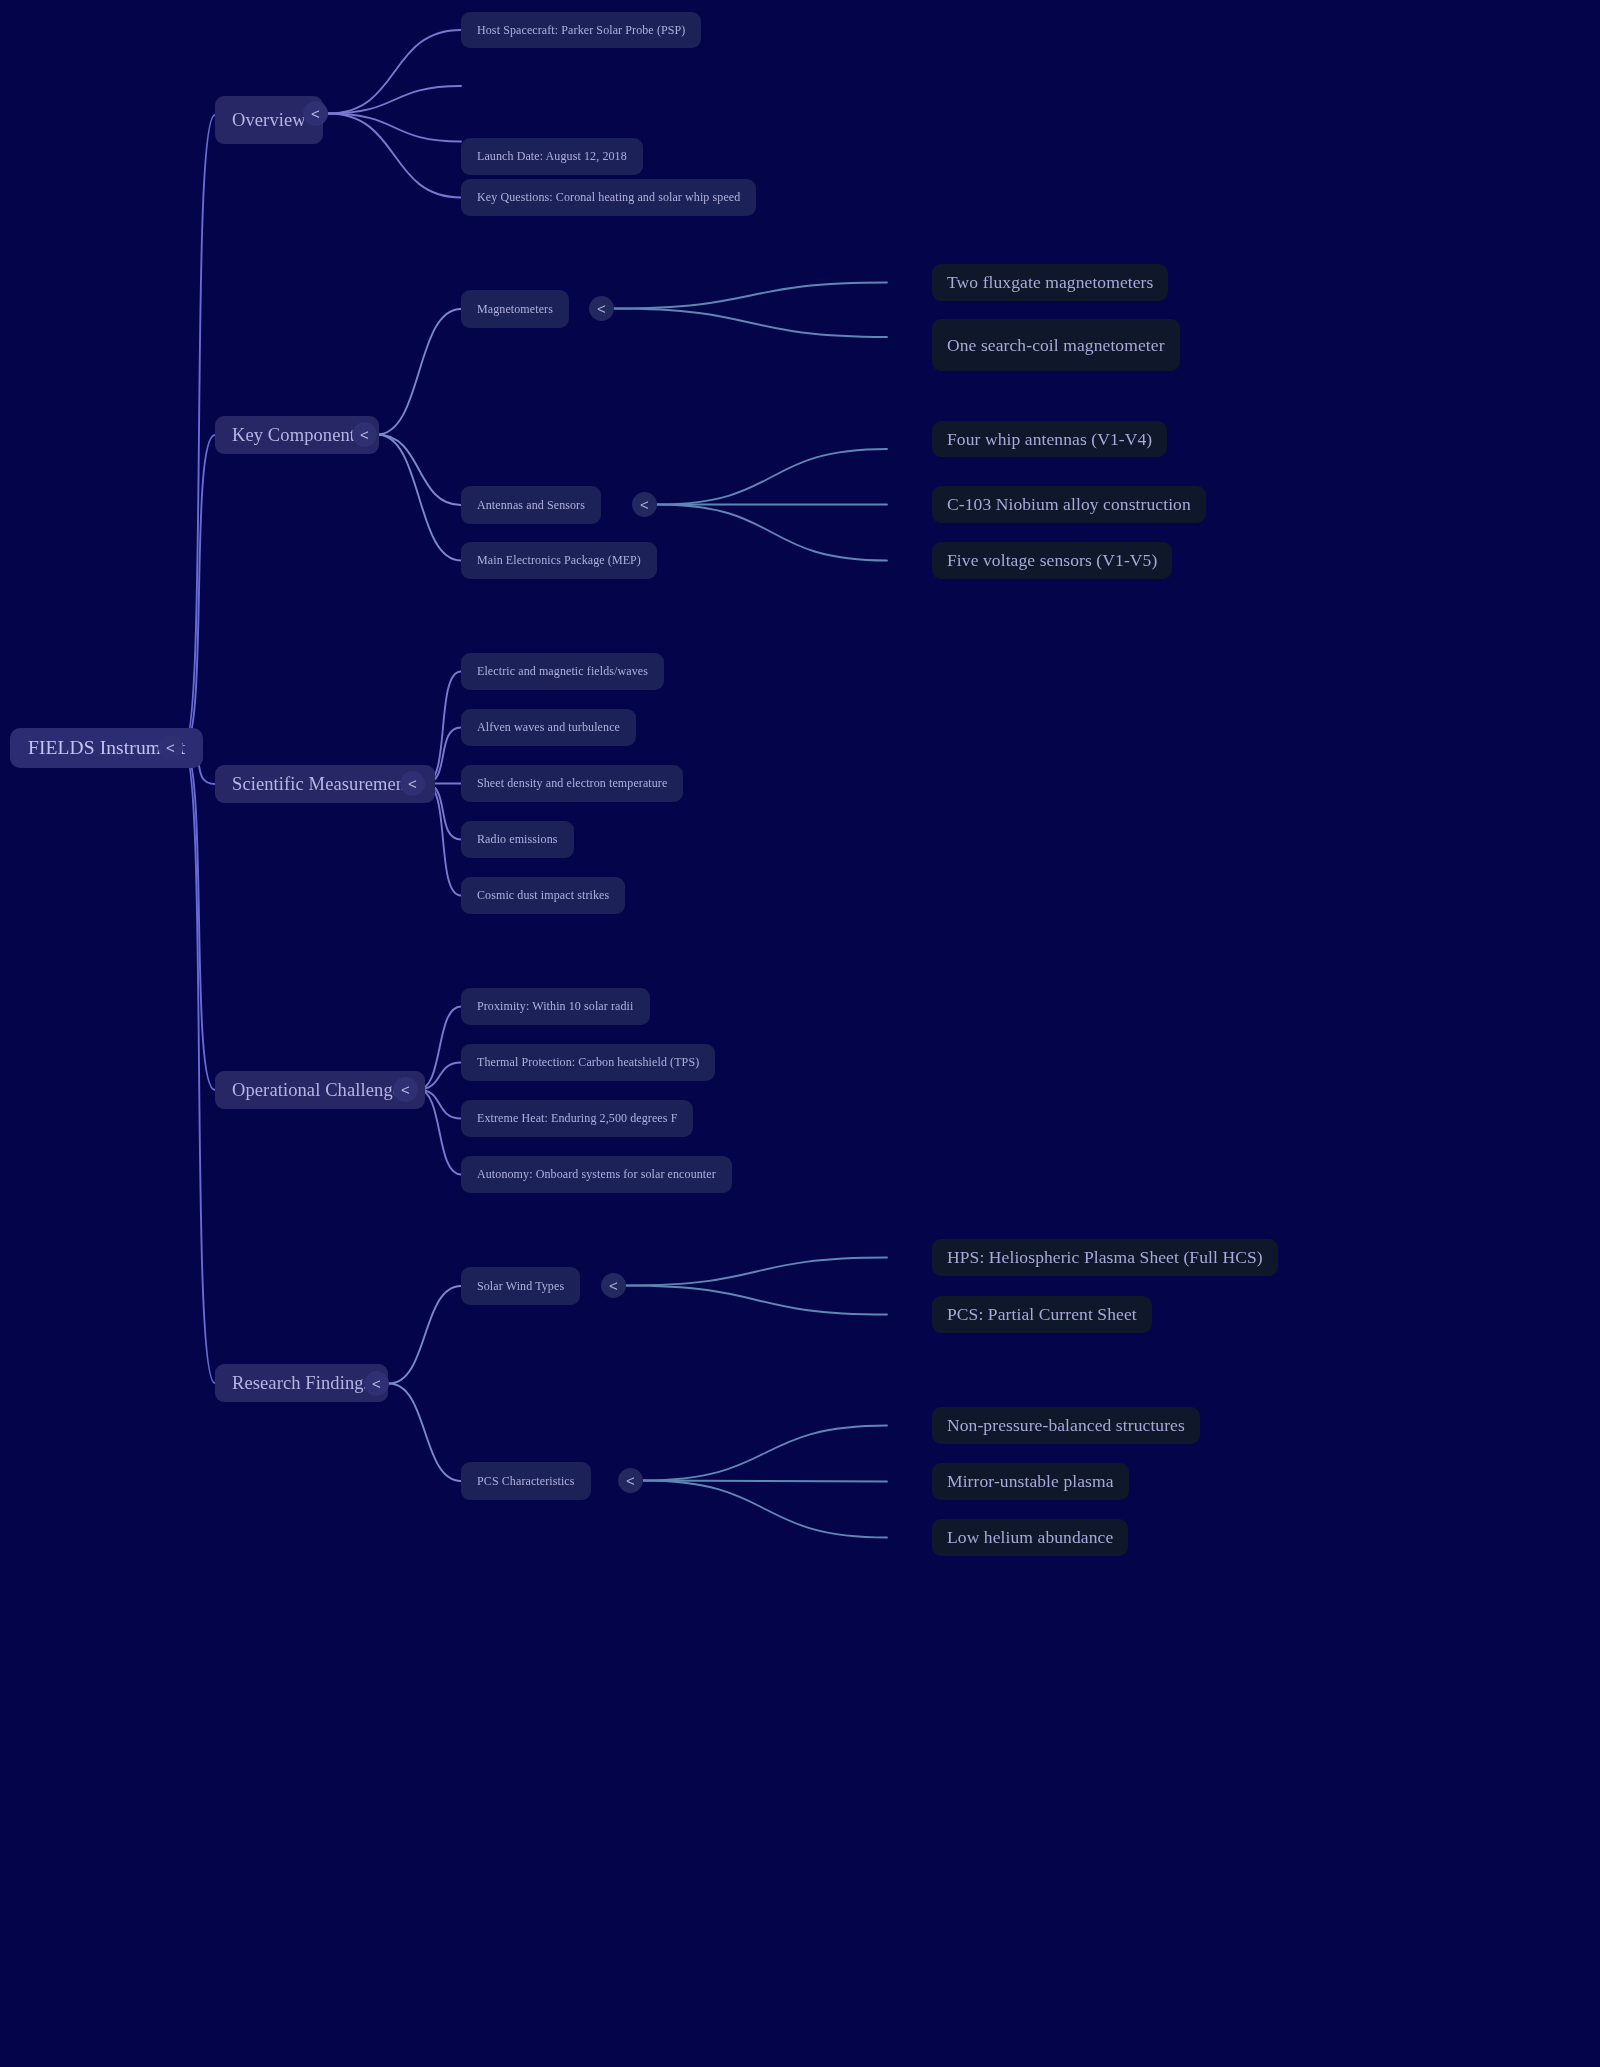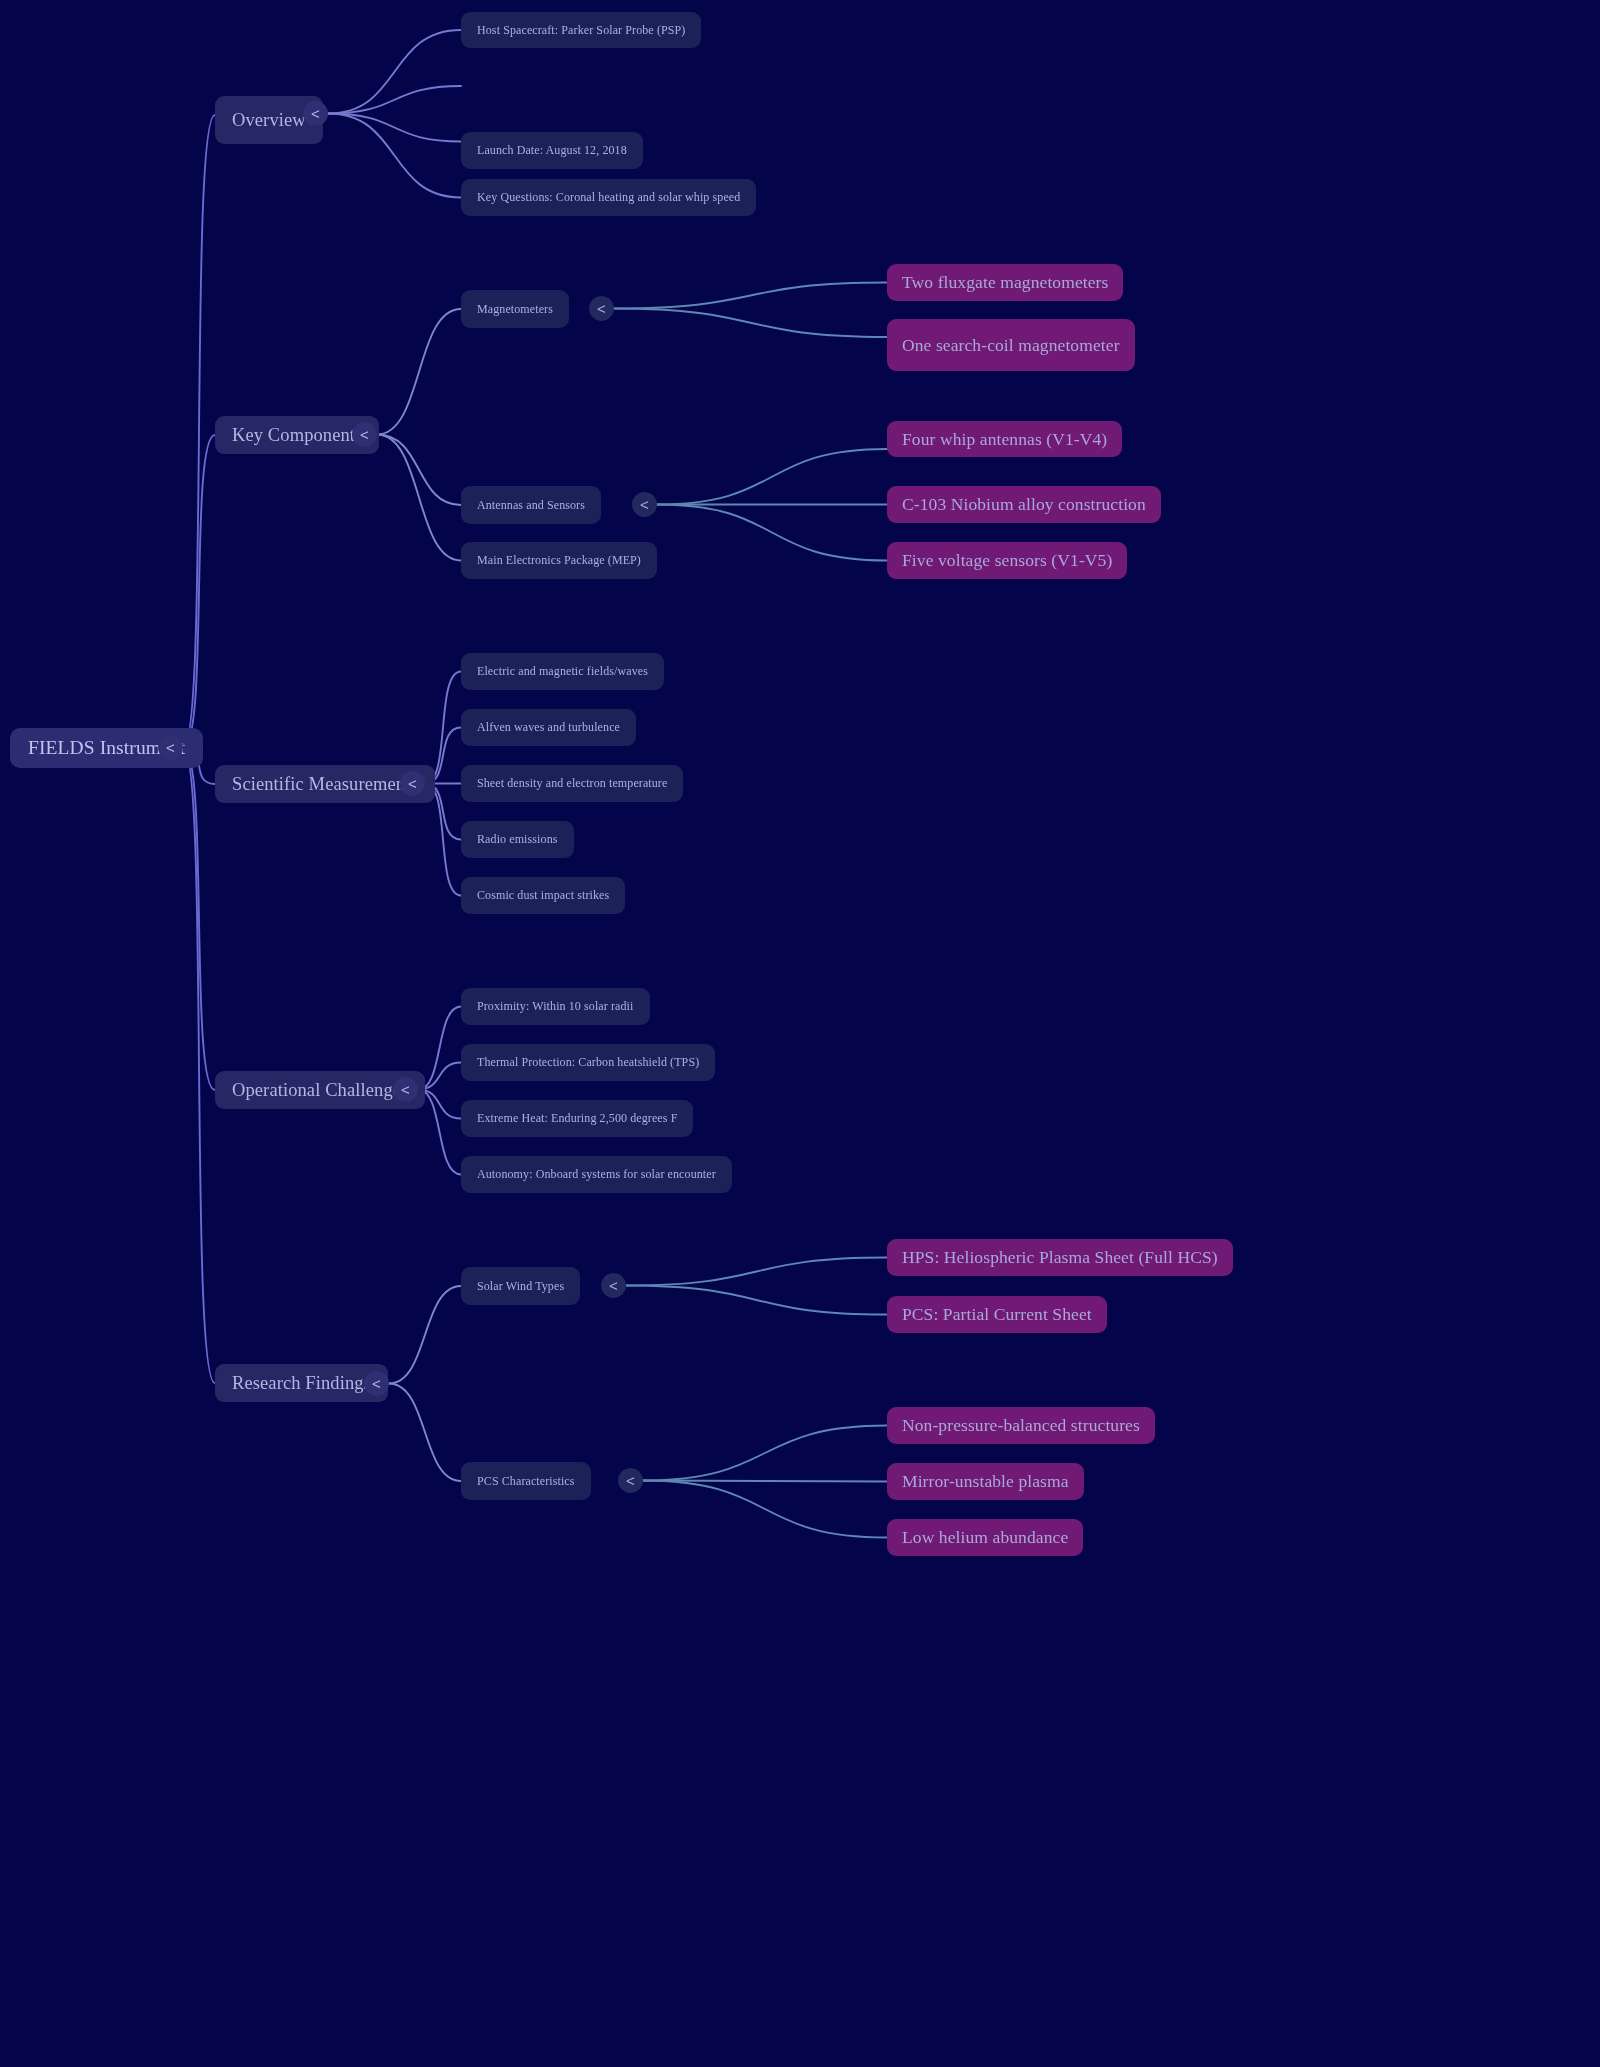--- a/index.html
+++ b/index.html
@@ -33,24 +33,25 @@
     padding:0 17px;
     font-size:18.5px;
   }
   .n-l2{
     background:#1c2157;
     color:#b0b0de;
     padding:0 16px;
     font-size:12px;
   }
   .n-l3{
-    background:#701a75;
+    background:#0f172a;
     color:#a9a9d9;
     padding:7px 15px;
     font-size:17.5px;
+    margin-left:45px;
   }
   .toggle{
     position:absolute;
     width:25px;height:25px;
     border-radius:50%;
     background:#2f2f74;
     display:flex;align-items:center;justify-content:center;
     color:#b9b9e8;
     font-size:15px;
     font-family:"Liberation Sans","DejaVu Sans",sans-serif;
@@ -112,21 +113,21 @@
   <div class="node n-l1" style="left:215px;top:96px;height:48px;">
     <span class="lbl">Overview</span>
   </div>
   <div class="toggle" style="left:303px;top:101px;">
     <span>&lt;</span>
   </div>
 
   <div class="node n-l2" style="left:461px;top:12px;height:36px;">
     <span class="lbl">Host Spacecraft: Parker Solar Probe (PSP)</span>
   </div>
-  <div class="node n-l2" style="left:461px;top:132px;height:37px;">
+  <div class="node n-l2" style="left:461px;top:138px;height:37px;">
     <span class="lbl">Launch Date: August 12, 2018</span>
   </div>
   <div class="node n-l2" style="left:461px;top:179px;height:37px;">
     <span class="lbl">Key Questions: Coronal heating and solar whip speed</span>
   </div>
 
   <div class="node n-l1" style="left:215px;top:416px;height:38px;">
     <span class="lbl">Key Components</span>
   </div>
   <div class="toggle" style="left:352px;top:422px;">

